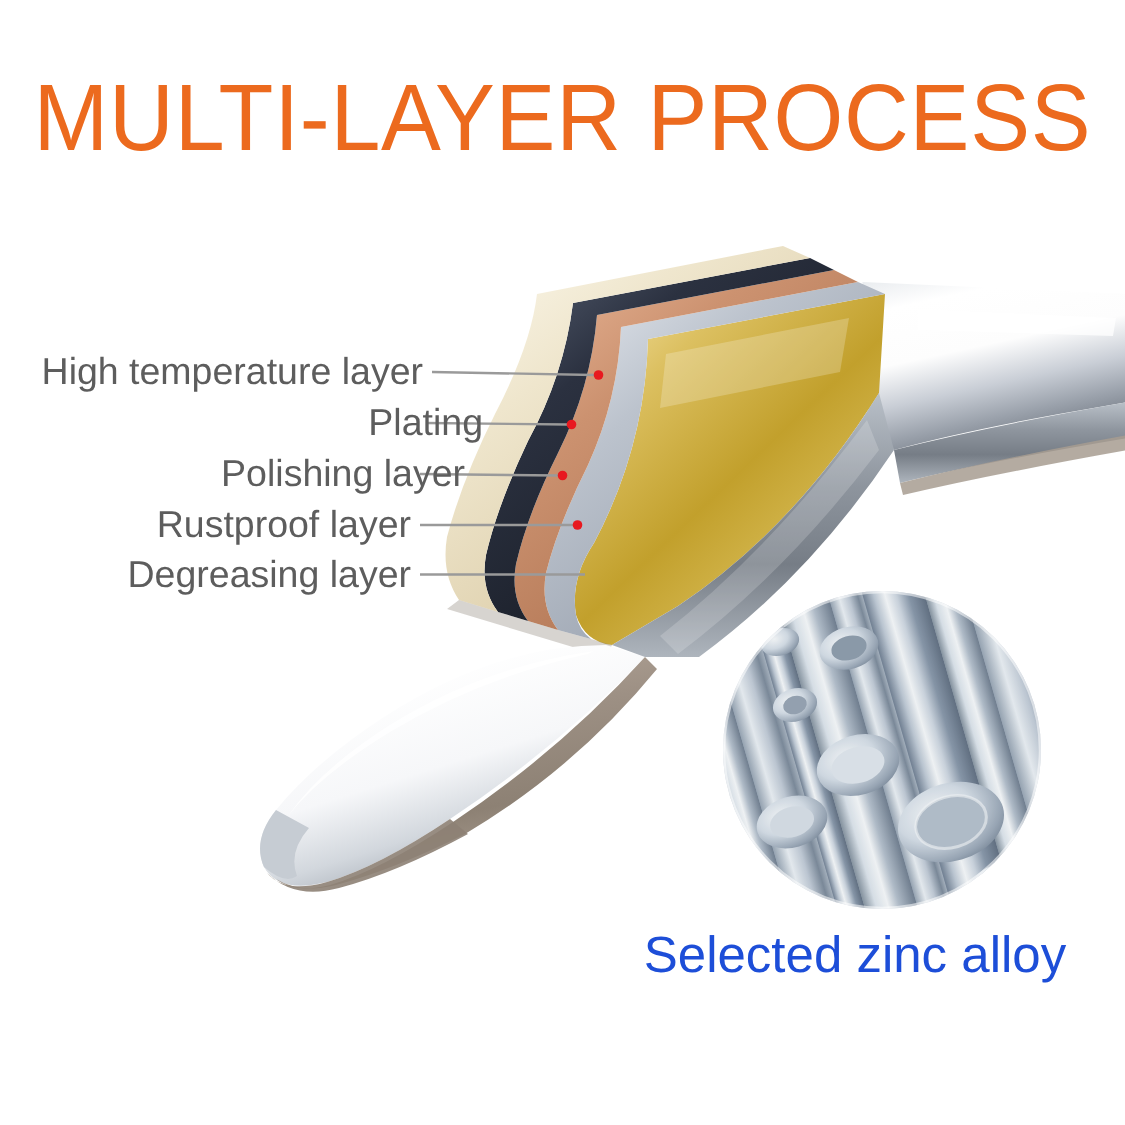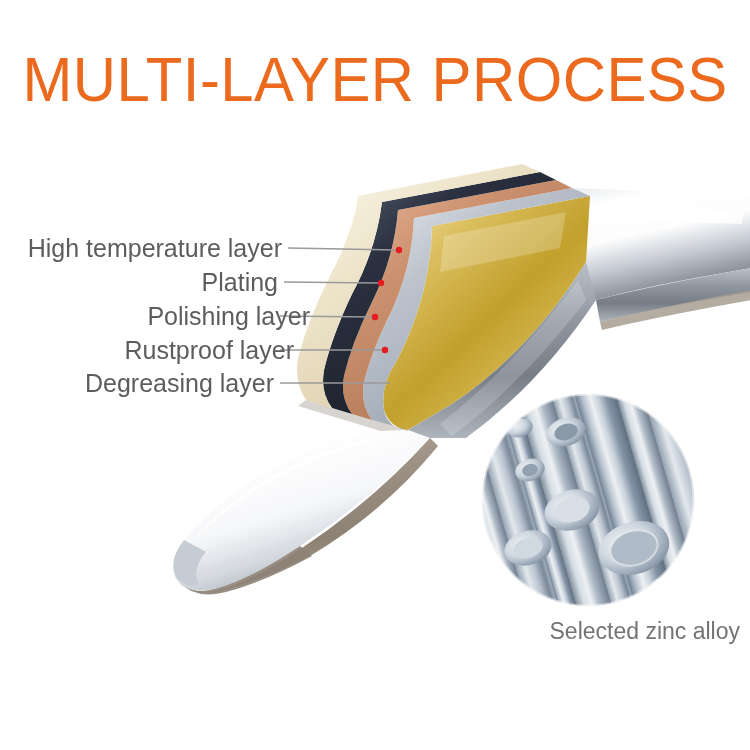--- a/index.html
+++ b/index.html
@@ -44,25 +44,25 @@
     white-space: nowrap;
     line-height: 1;
   }
 
   
   #zinc-caption {
     position: absolute;
     left: 400px;
     top: 620px;
     width: 340px;
-    text-align: right;
+    text-align: center;
     font-family: "Liberation Sans", sans-serif;
-    font-size: 23px;
+    font-size: 34px;
     font-weight: 400;
-    color: #737373;
+    color: #1d4ed8;
     line-height: 1;
     white-space: nowrap;
   }
 
   svg.art {
     position: absolute;
     left: 0;
     top: 0;
     width: 750px;
     height: 750px;
@@ -292,23 +292,23 @@
 
         <rect x="482" y="394" width="212" height="212" fill="#7f90a6" opacity="0.13"></rect>
       </g>
 
       <circle cx="588" cy="500" r="106" fill="none" stroke="#ffffff" stroke-width="3" opacity="0.55"></circle>
     </g>
   </svg>
 
   <div class="callout-label" style="left: 0px; top: 236px; width: 282px;">High temperature layer</div>
 
-  <div class="callout-label" style="left: 0px; top: 270px; width: 278px;">Plating</div>
+  <div class="callout-label" style="left: 0px; top: 270px; width: 278px; padding-left: 44px;">Plating</div>
 
   <div class="callout-label" style="left: 0px; top: 304px; width: 274px; margin-left: 36px;">Polishing layer</div>
 
-  <div class="callout-label" style="left: 0px; top: 338px; width: 274px; margin-left: 20px;">Rustproof layer</div>
+  <div class="callout-label" style="left: 0px; top: 338px; width: 274px;">Rustproof layer</div>
 
   <div class="callout-label" style="left: 0px; top: 371px; width: 274px;">Degreasing layer</div>
 
   <div id="zinc-caption">Selected zinc alloy</div>
 
 </div>
 
 </body></html>

